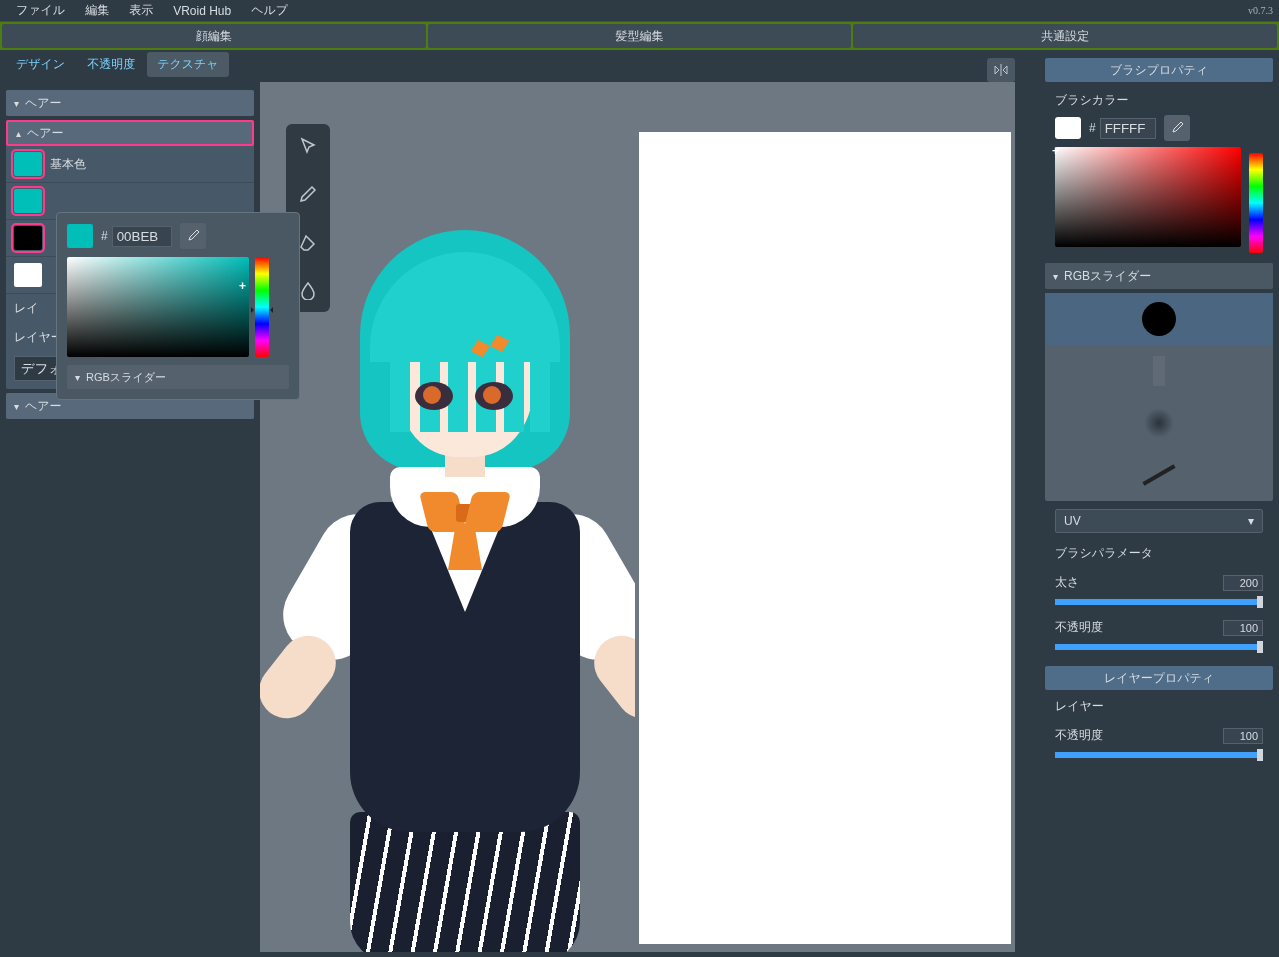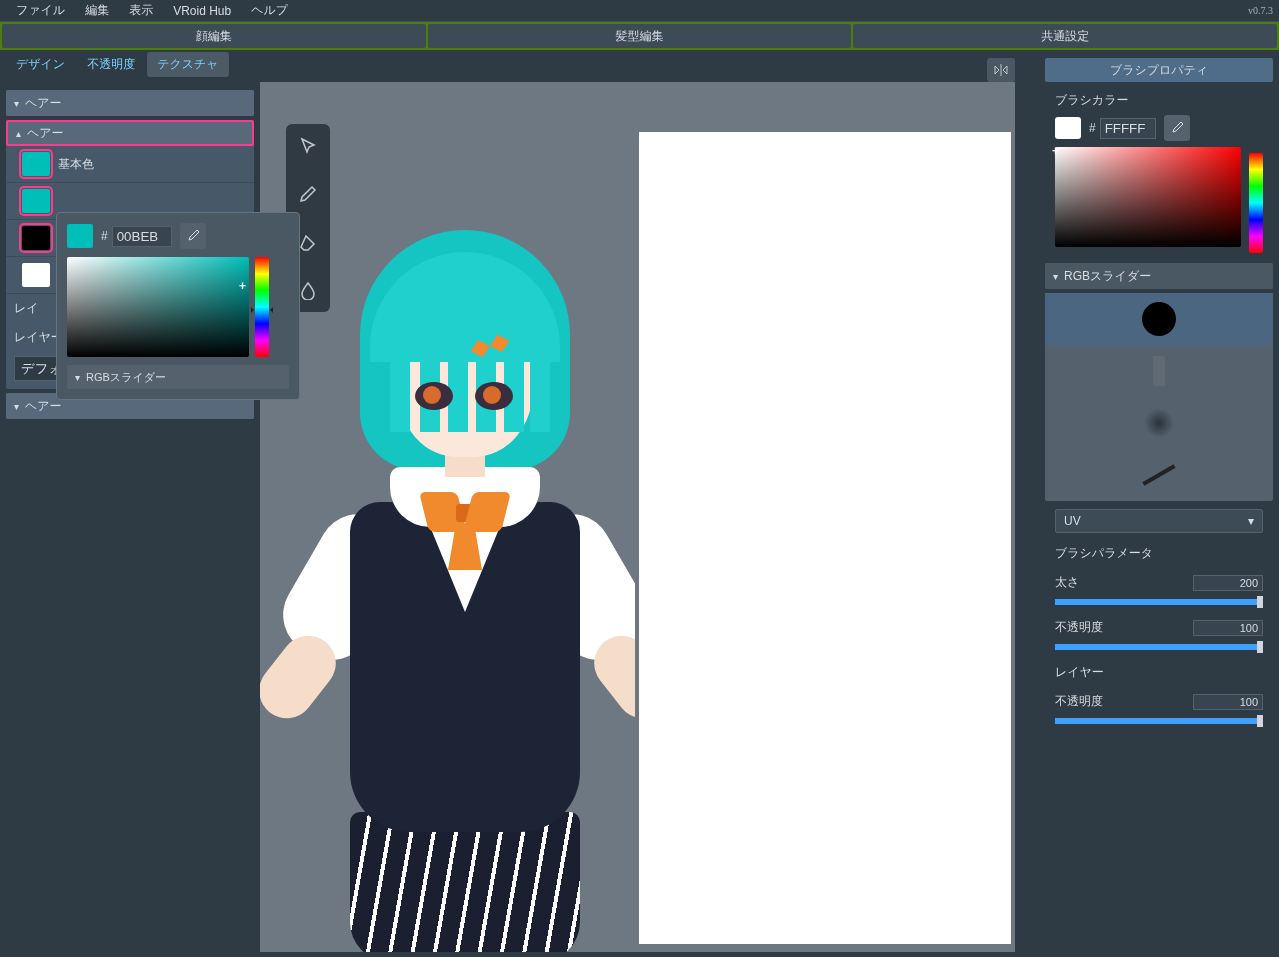--- a/index.html
+++ b/index.html
@@ -18,21 +18,21 @@
 .sub-tabs { height:28px; background:#2e3a44; display:flex; align-items:center; padding:0 6px; gap:2px; }
 .sub-tabs .sub { padding:4px 10px; cursor:pointer; color:#7dd3fc; }
 .sub-tabs .sub.active { background:#4c5a66; border-radius:3px; }
 
 
 .left-panel { position:absolute; left:6px; top:90px; width:248px; }
 .accordion { background:#475968; border-radius:2px; margin-bottom:4px; }
 .acc-header { height:26px; display:flex; align-items:center; padding:0 8px; cursor:pointer; gap:6px; background:#57697a; border-radius:2px; }
 .acc-header.highlight { border:2px solid #ff3a8c; }
 .chev { font-size:10px; }
-.swatch-row { display:flex; align-items:center; padding:6px 16px; gap:8px; border-bottom:1px solid #3d4b57; }
+.swatch-row { display:flex; align-items:center; padding:6px 8px; gap:8px; border-bottom:1px solid #3d4b57; }
 .swatch { width:28px; height:24px; border-radius:2px; flex-shrink:0; }
 .swatch.teal { background:#00beb8; }
 .swatch.black { background:#000; }
 .swatch.white { background:#fff; }
 .swatch.highlight { outline:2px solid #ff3a8c; outline-offset:1px; }
 .layer-label { padding:6px 8px; }
 .layer-input { margin:4px 8px 8px; padding:4px 6px; background:#2e3a44; border:1px solid #55616c; color:#d8dde2; width:calc(100% - 16px); }
 
 
 .color-popup { position:absolute; left:56px; top:212px; width:244px; background:#4a5864; border:1px solid #667480; border-radius:4px; padding:10px; z-index:20; }
@@ -103,21 +103,21 @@
 .r-acc .acc-header { background:#4a5864; }
 .shape-grid { height:208px; background:#55616c; border-radius:2px; display:grid; grid-template-rows:repeat(4,1fr); }
 .shape-cell { display:flex; align-items:center; justify-content:center; }
 .shape-cell.sel { background:#4a6680; }
 .shape-circle { width:34px; height:34px; background:#000; border-radius:50%; }
 .shape-square { width:12px; height:30px; background:#606a75; }
 .shape-soft { width:30px; height:30px; background:radial-gradient(circle,#2a333c 0%,transparent 70%); border-radius:50%; }
 .shape-line { width:36px; height:4px; background:#222; transform:rotate(-30deg); }
 .sel-drop { margin:4px 10px; background:#3d4b57; border:1px solid #55616c; padding:4px 8px; display:flex; justify-content:space-between; align-items:center; cursor:pointer; border-radius:2px; }
 .param-row { display:flex; justify-content:space-between; align-items:center; padding:4px 10px; }
-.param-row input { width:70px; background:#38444f; border:1px solid #55616c; color:#d8dde2; padding:1px 4px; text-align:right; font-size:11px; }
+.param-row input { width:40px; background:#38444f; border:1px solid #55616c; color:#d8dde2; padding:1px 4px; text-align:right; font-size:11px; }
 .slider { margin:0 10px 6px; height:6px; background:#2a333c; position:relative; border-radius:2px; }
 .slider .fill { position:absolute; left:0; top:0; bottom:0; background:#3fa0ff; }
 .slider .thumb { position:absolute; top:-3px; width:6px; height:12px; background:#cfd6dd; }
 .section-label { padding:4px 10px; font-size:12px; }
 </style>
 </head>
 <body>
 
 <div class="menubar">
   <div class="menu-item">ファイル</div>
@@ -326,20 +326,21 @@
     </div>
   <div class="param-row">
     <span>不透明度</span>
     <input value="100" style="">
   </div>
   <div class="slider">
       <div class="fill" style="width:100%;"></div>
       <div class="thumb" style="right:0;"></div>
     </div>
 
+  <div class="panel-title" style="margin-top:6px;">レイヤープロパティ</div>
   <div class="section-label">レイヤー</div>
   <div class="param-row">
     <span>不透明度</span>
     <input value="100" style="">
   </div>
   <div class="slider">
       <div class="fill" style="width:100%;"></div>
       <div class="thumb" style="right:0;"></div>
     </div>
 </div>

